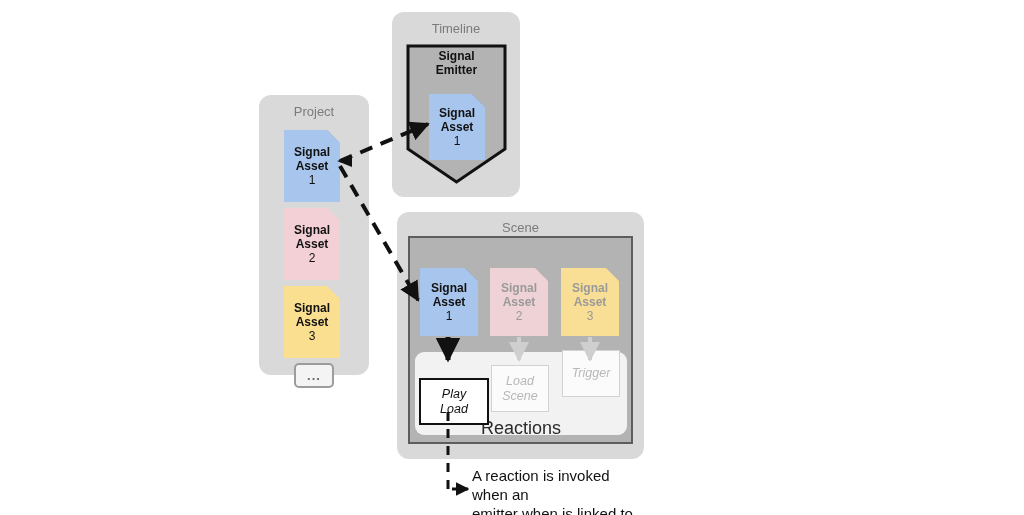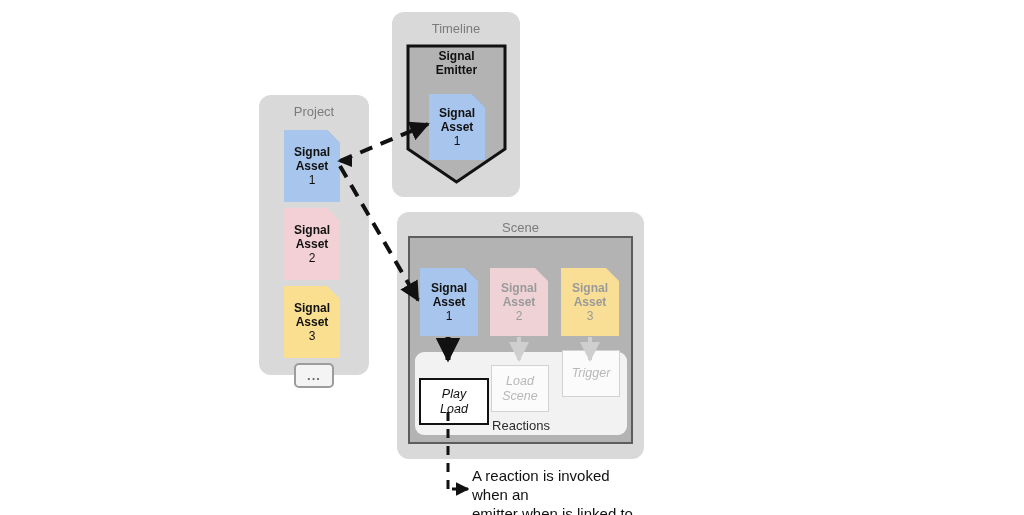--- a/index.html
+++ b/index.html
@@ -126,21 +126,21 @@
     position: absolute;
     left: 415px; top: 352px; width: 212px; height: 83px;
     box-sizing: border-box;
     background: #f2f2f2;
     border-radius: 9px;
   }
   #reactions-label {
     position: absolute;
     left: 415px; top: 418px; width: 212px;
     text-align: center;
-    font-size: 13px;
+    font-size: 18px;
     color: #2b2b2b;
   }
 
   
   .reaction {
     position: absolute;
     box-sizing: border-box;
     background: #ffffff;
     display: flex;
     flex-direction: column;

